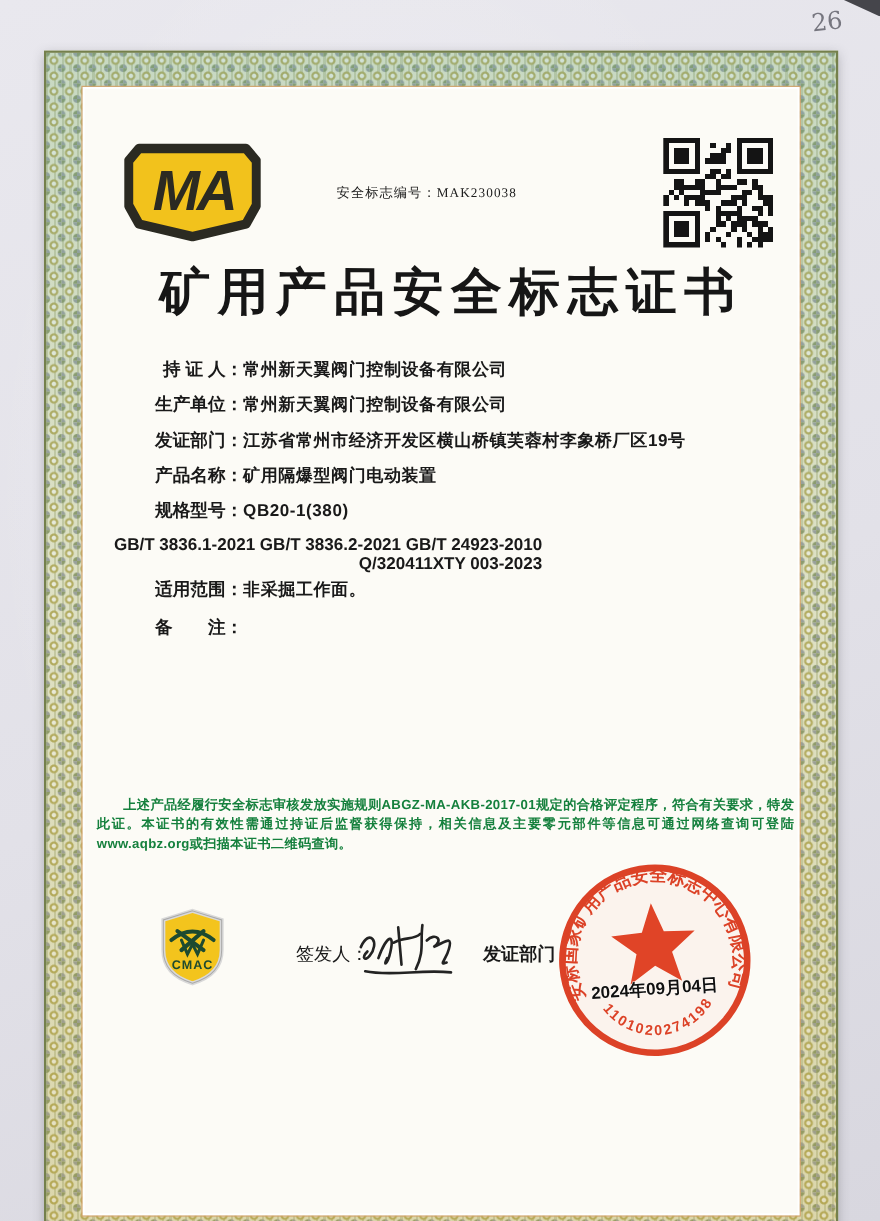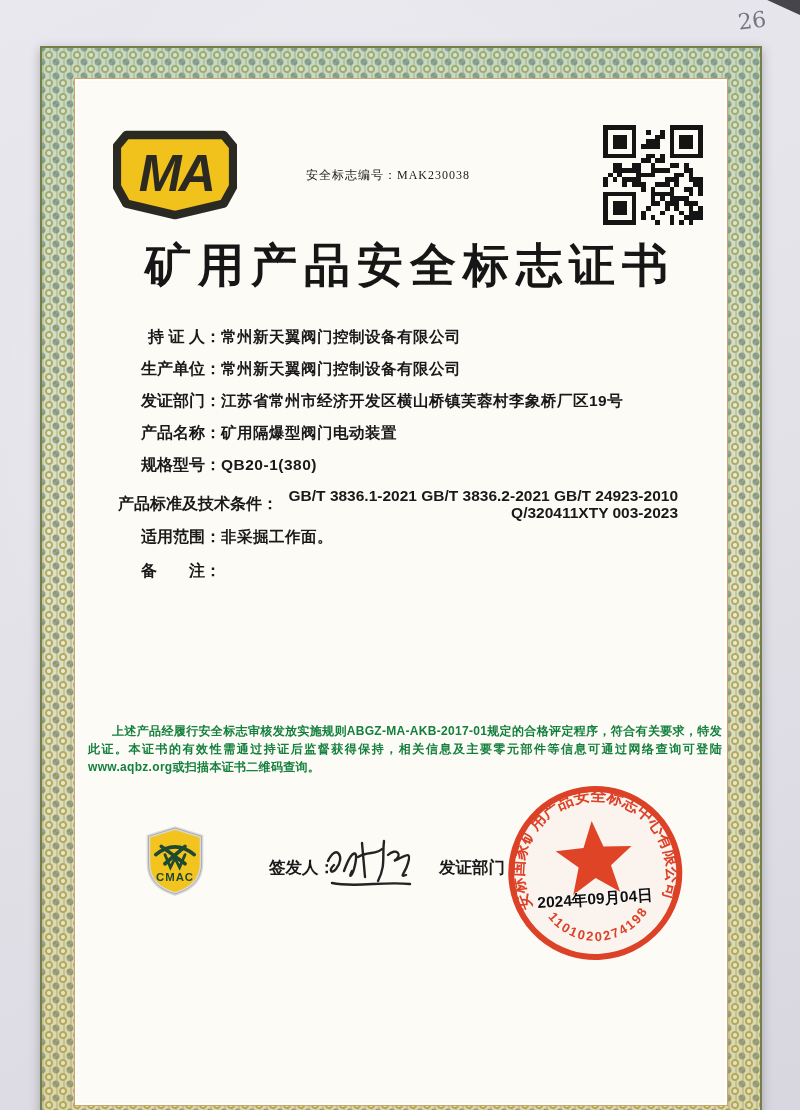--- a/index.html
+++ b/index.html
@@ -77,21 +77,21 @@
   .flabel.valid { flex-basis:96px; }
   .field-row.remark { margin-top:14px; }
   
   .statement {
     position:absolute; top:641px; left:11px; width:634px;
     font-size:12px; font-weight:bold; line-height:1.5;
     text-align:justify; text-indent:2em; color:#15803d; letter-spacing:.3px;
   }
   
   .cmac-badge { position:absolute; left:66px; top:744px; }
-  .sign-label { position:absolute; left:192px; top:776px; font-size:16.5px; font-weight:bold; color:#191919;text-align:right; }
+  .sign-label { position:absolute; left:192px; top:776px; font-size:16.5px; font-weight:normal; color:#191919;text-align:right; }
   .signature  { position:absolute; left:243px; top:750px; }
   .dept-label { position:absolute; left:362px; top:776px; font-size:16.5px; font-weight:bold; color:#191919; }
   .seal { position:absolute; left:428px; top:692px; transform:rotate(-4deg); }
 </style>
 </head>
 <body>
 
 <div class="photo">
   <div class="corner-dark"></div>
   <div class="corner-note">26</div>
@@ -132,21 +132,20 @@
         </div>
         <div class="field-row">
           <span class="flabel">产品名称：</span>
           <span class="fvalue">矿用隔爆型阀门电动装置</span>
         </div>
         <div class="field-row">
           <span class="flabel">规格型号：</span>
           <span class="fvalue">QB20-1(380)</span>
         </div>
         <div class="field-row std">
-          <span class="flabel">产品标准及技术条件：</span>
           <span class="fvalue">GB/T 3836.1-2021 GB/T 3836.2-2021 GB/T 24923-2010 Q/320411XTY 003-2023</span>
         </div>
         <div class="field-row scope">
           <span class="flabel">适用范围：</span>
           <span class="fvalue">非采掘工作面。</span>
         </div>
         <div class="field-row remark">
           <span class="flabel">备　　注：</span>
           <span class="fvalue"></span>
         </div>

